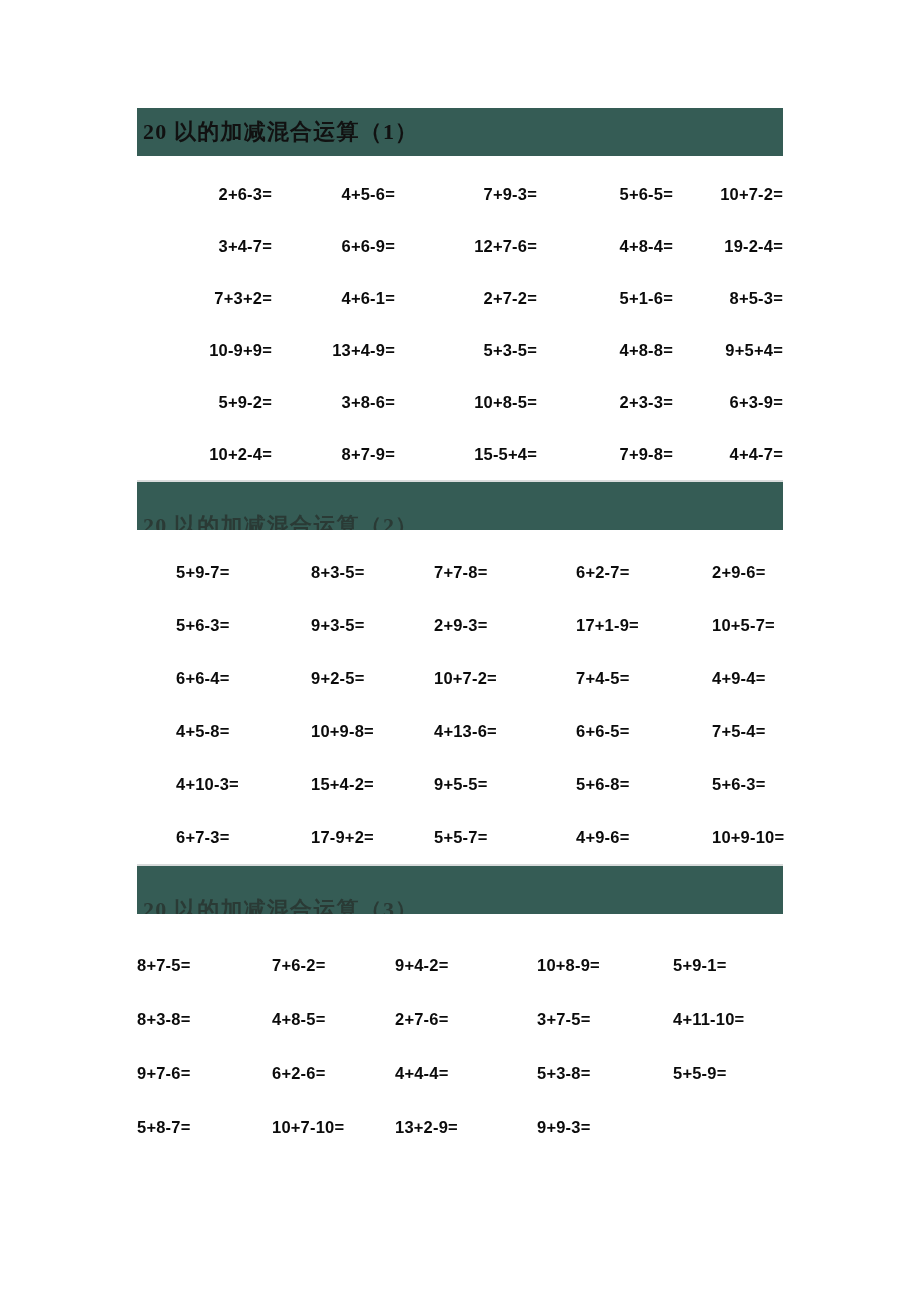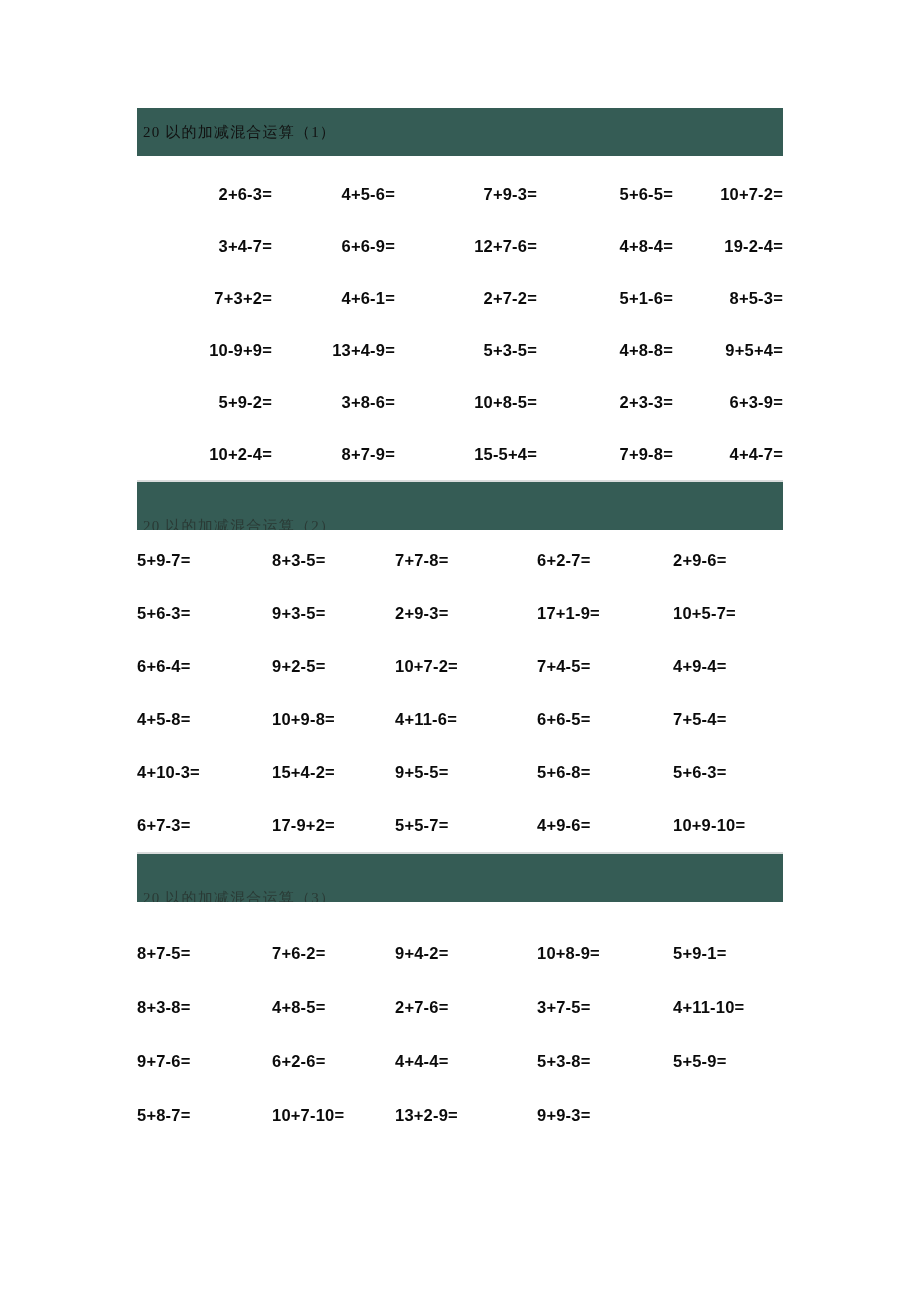--- a/index.html
+++ b/index.html
@@ -39,22 +39,22 @@
     background: #355c55;
     height: 48px;
     box-sizing: border-box;
     padding: 0 0 0 6px;
     display: flex;
     align-items: center;
     overflow: hidden;
   }
   .section-header .title {
     font-family: "Liberation Serif", "DejaVu Serif", serif;
-    font-size: 15px;
-    font-weight: 400;
+    font-size: 22px;
+    font-weight: 700;
     letter-spacing: 1.2px;
     line-height: 1;
     white-space: nowrap;
   }
   
   .section-header.hdr-strong .title {
     color: #111111;
   }
   
   .section-header.hdr-dim .title {
@@ -70,21 +70,21 @@
     font-size: 16.5px;
     font-weight: 700;
     color: #0b0b0b;
     height: 52px;
     line-height: 52px;
     letter-spacing: 0.2px;
     white-space: nowrap;
   }
   .sec-1 .problem-grid { padding-top: 12px; text-align: right; }
   .sec-1 .problem { height: 52px; line-height: 52px; }
-  .sec-2 .problem-grid { padding-top: 4px; }
+  .sec-2 .problem-grid { padding-top: 16px; margin-left: 39px; }
   .sec-2 .problem { height: 53px; line-height: 53px; }
   .sec-3 .problem-grid { padding-top: 24px; }
   .sec-3 .problem { height: 54px; line-height: 54px; }
 </style>
 </head>
 <body>
 
 <div class="page">
   <div class="sheet">
 
@@ -150,21 +150,21 @@
         <div class="problem">10+5-7=</div>
 
         <div class="problem">6+6-4=</div>
         <div class="problem">9+2-5=</div>
         <div class="problem">10+7-2=</div>
         <div class="problem">7+4-5=</div>
         <div class="problem">4+9-4=</div>
 
         <div class="problem">4+5-8=</div>
         <div class="problem">10+9-8=</div>
-        <div class="problem">4+11-6=</div>
+        <div class="problem">4+13-6=</div>
         <div class="problem">6+6-5=</div>
         <div class="problem">7+5-4=</div>
 
         <div class="problem">4+10-3=</div>
         <div class="problem">15+4-2=</div>
         <div class="problem">9+5-5=</div>
         <div class="problem">5+6-8=</div>
         <div class="problem">5+6-3=</div>
 
         <div class="problem">6+7-3=</div>

